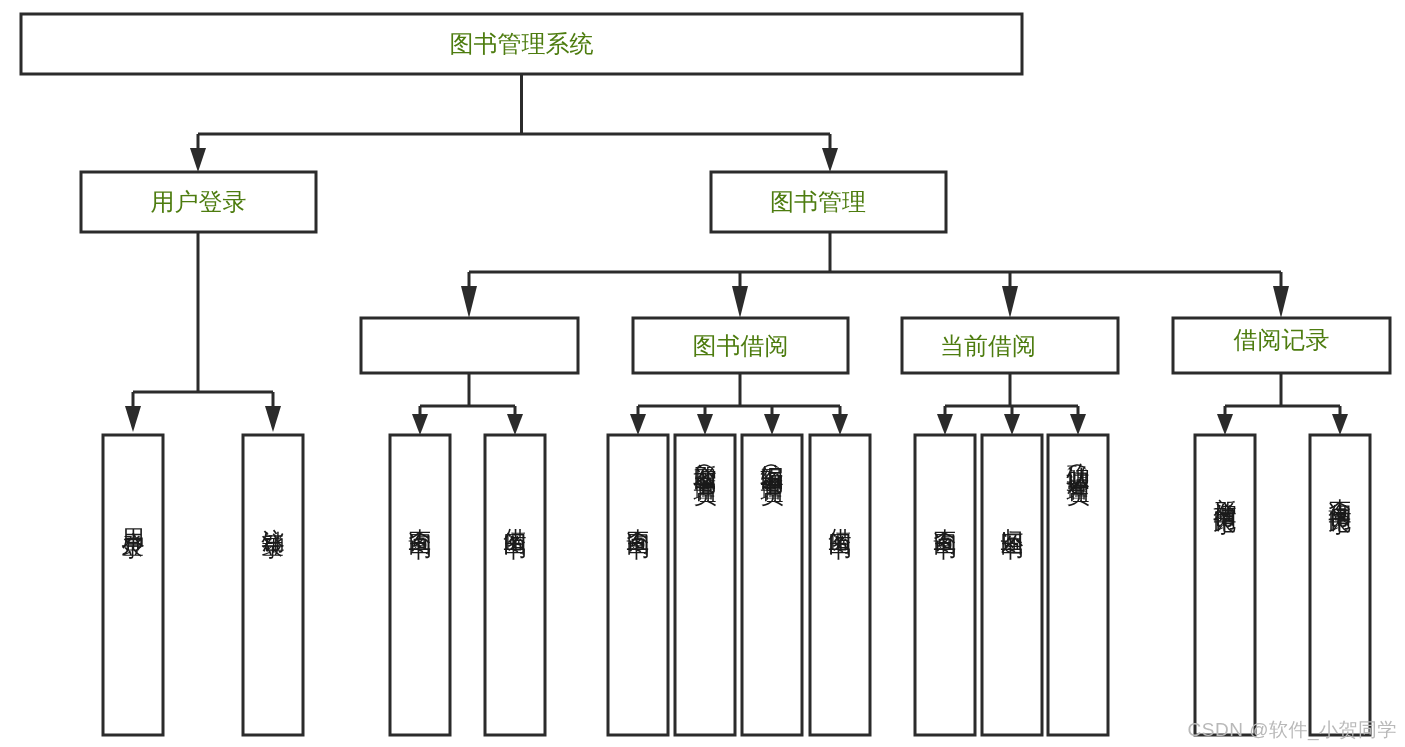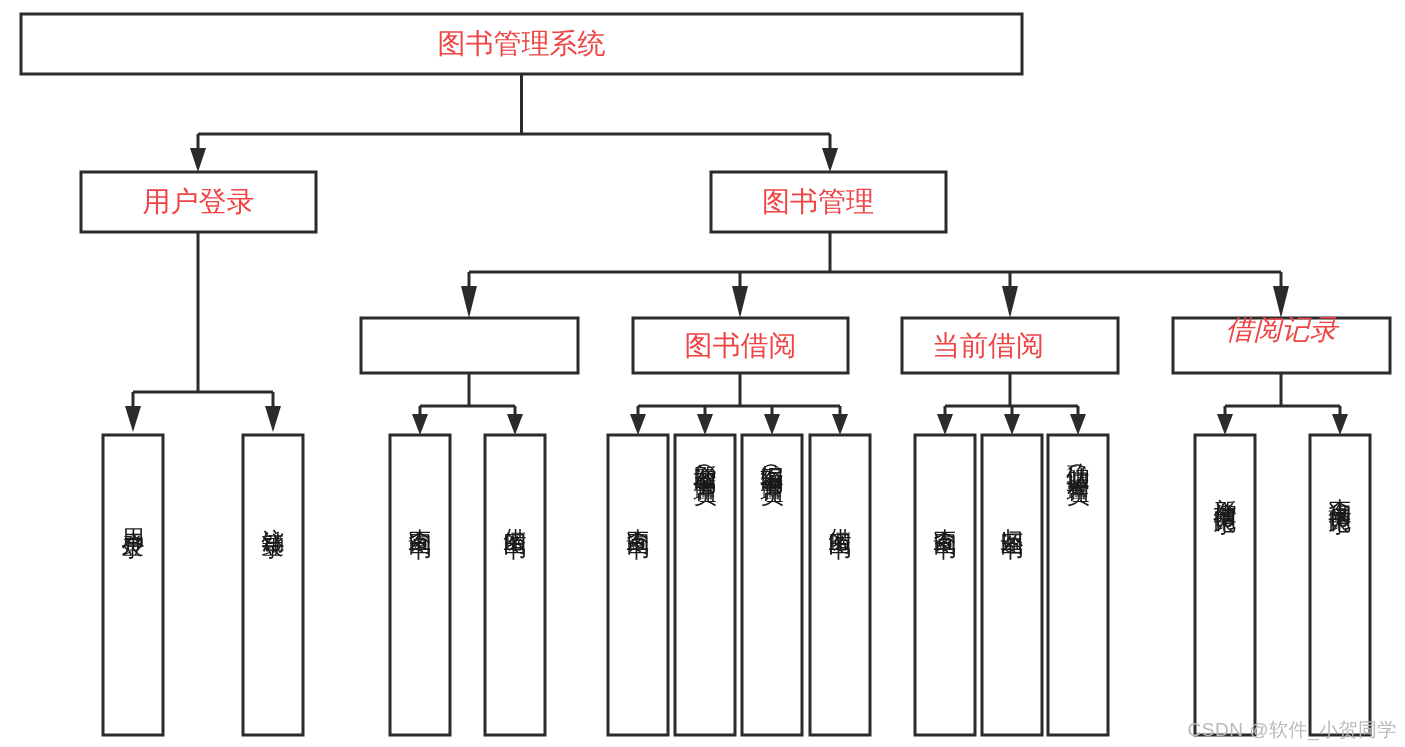--- a/index.html
+++ b/index.html
@@ -63,22 +63,22 @@
   .hlabel-box {
     position: absolute;
     display: flex;
     align-items: center;
     justify-content: center;
     box-sizing: border-box;
     pointer-events: none;
   }
   .hlabel-text {
     font-family: "Liberation Sans", "DejaVu Sans", sans-serif;
-    font-size: 28px;
-    color: #ef4444;
+    font-size: 24px;
+    color: #4d7c0f;
     white-space: nowrap;
   }
   .watermark {
     position: absolute;
     right: 8px;
     bottom: 4px;
     font-family: "Liberation Sans", "DejaVu Sans", sans-serif;
     font-size: 19px;
     color: #b9b9b9;
     white-space: nowrap;
@@ -200,21 +200,21 @@
 
 
   <div class="hlabel-box" style="left:633px; top:318px; width:215px; height:55px;">
     <span class="hlabel-text">图书借阅</span>
   </div>
 
   <div class="hlabel-box" style="left:880px; top:318px; width:216px; height:55px;">
     <span class="hlabel-text">当前借阅</span>
   </div>
 
-  <div class="hlabel-box" style="left:1173px; top:302px; width:217px; height:55px;font-style:italic;">
+  <div class="hlabel-box" style="left:1173px; top:312px; width:217px; height:55px;">
     <span class="hlabel-text">借阅记录</span>
   </div>
 
   <div class="vlabel-box" style="left:103px; top:435px; width:60px; height:300px; padding-top:75px;">
     <span class="vlabel-text">用户登录</span>
   </div>
   <div class="vlabel-box" style="left:243px; top:435px; width:60px; height:300px; padding-top:75px;">
     <span class="vlabel-text">注销登录</span>
   </div>
 

